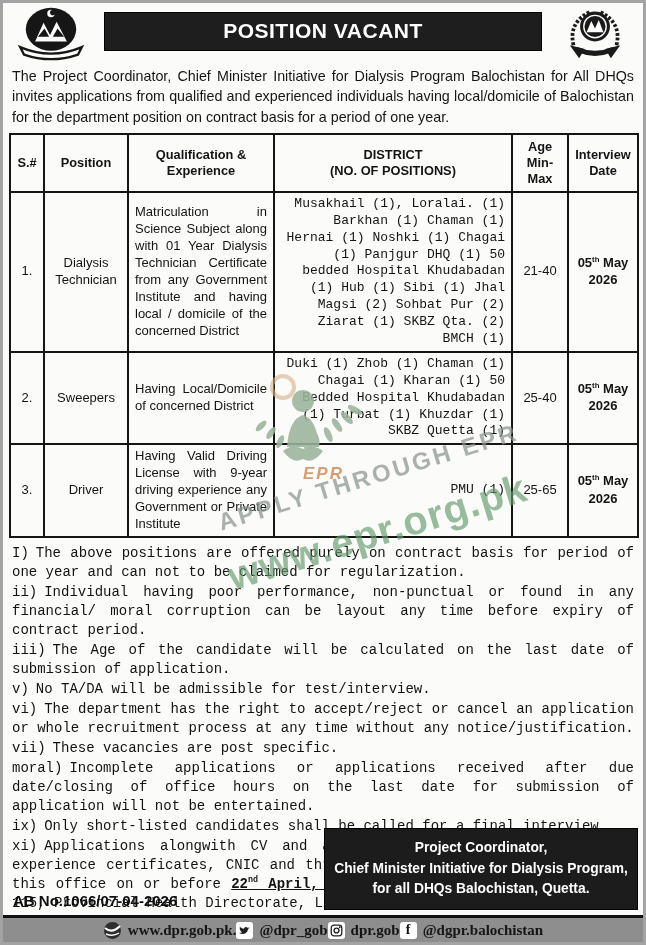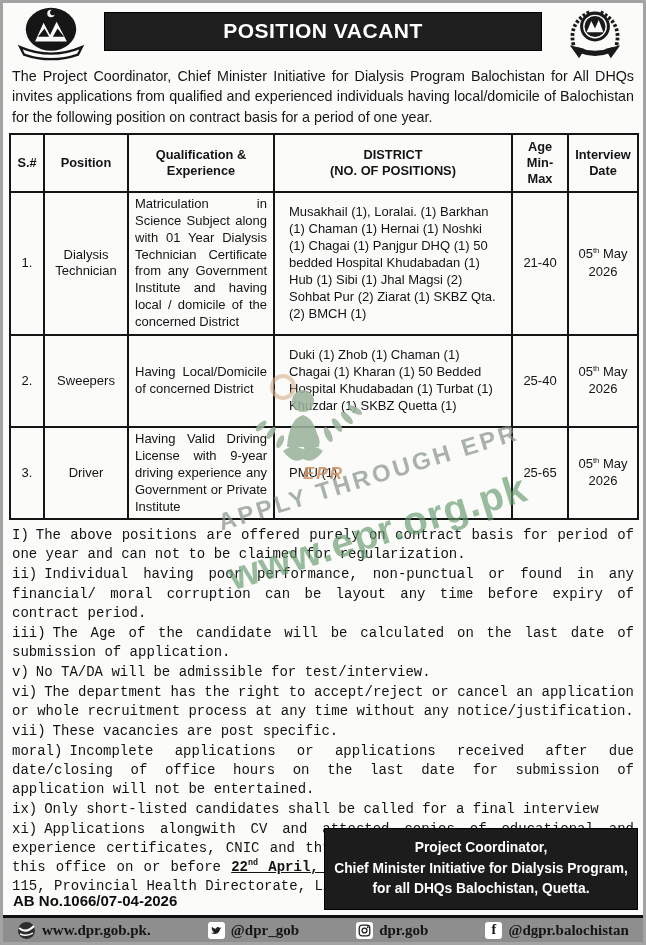--- a/index.html
+++ b/index.html
@@ -22,40 +22,40 @@
     padding:4px 9px 6px 9px; font-size:14.3px; line-height:1.42;
     text-align:justify; color:#161616;
   }
   
   table { border-collapse:collapse; margin:0 6px; width:628px; table-layout:fixed; }
   th, td { border:2px solid #151515; padding:2px 4px; vertical-align:middle; }
   th { font-size:12.8px; white-space:pre-line; text-align:center; line-height:1.25; padding:4px 2px; }
   td { font-size:13px; line-height:1.3; }
   td.c-sno, td.c-pos, td.c-age { text-align:center; }
   td.c-qual { text-align:justify; padding:3px 6px; }
-  td.c-dist { text-align:left; padding:3px 14px; }
-  td.c-date { text-align:center; font-weight:normal;margin-left:16px; }
+  td.c-dist { text-align:right; padding:3px 6px;font-family:Liberation Mono, monospace; }
+  td.c-date { text-align:center; font-weight:bold;margin-left:16px; }
   tr.r1 { height:132px; } tr.r2 { height:92px; } tr.r3 { height:84px; }
   sup { font-size:60%; vertical-align:super; }
   
   .conds { padding:6px 9px 0 9px; font-size:14px; line-height:1.36; text-align:justify; color:#131313;font-family:Liberation Mono, monospace; }
   .cond { margin:0 0 1px 0; }
   .cnum { padding-right:7px; }
   .due-date { font-weight:bold; text-decoration:underline; }
   
   .sig {
     position:absolute; right:5px; bottom:32px; width:314px; background:#1c1c1c;
     color:#fff; text-align:center; font-weight:bold; font-size:13.8px;
     line-height:1.5; padding:9px 6px; border:1px solid #000;
   }
   .ab-no { position:absolute; left:10px; bottom:33px; font-weight:bold; font-size:15px; color:#0e0e0e; }
   .footerbar {
     position:absolute; left:0; right:0; bottom:0; height:27px; background:#8e8e8e;
     border-top:3px solid #101010; display:flex; align-items:center;
-    justify-content:space-between; padding:0 14px;
+    justify-content:center; padding:0 14px;
     font-family:"Liberation Serif", serif; font-weight:bold; font-size:15px; color:#151515;
   }
   .fitem { display:flex; align-items:center; gap:6px; }
   .sq { width:17px; height:17px; background:#fff; border-radius:3px; display:flex; align-items:center; justify-content:center; }
   .fb-f { font-family:"Liberation Serif",serif; font-weight:bold; font-size:14px; color:#111; line-height:1; }
   
   .wm { position:absolute; left:10px; top:0; width:100%; height:100%; pointer-events:none; }
   .wm-logo { position:absolute; left:232px; top:370px; opacity:.88; }
   .wm-line1 {
     position:absolute; left:206px; top:506px; transform:rotate(-17deg); transform-origin:left center;
@@ -85,21 +85,21 @@
       <path d="M22,42 Q16,18 40,6" fill="none" stroke="#1a1a1a" stroke-width="4" stroke-dasharray="3,2"></path>
       <path d="M68,42 Q74,18 50,6" fill="none" stroke="#1a1a1a" stroke-width="4" stroke-dasharray="3,2"></path>
       <circle cx="45" cy="22" r="16" fill="#1a1a1a"></circle>
       <circle cx="45" cy="22" r="12" fill="none" stroke="#fbfbfa" stroke-width="1.5"></circle>
       <path d="M36,28 L41,16 L45,24 L49,15 L54,28 Z" fill="#fbfbfa"></path>
       <path d="M18,42 L34,46 L28,56 Z M72,42 L56,46 L62,56 Z" fill="#1a1a1a"></path>
       <path d="M26,44 Q45,52 64,44 L62,50 Q45,57 28,50 Z" fill="#1a1a1a"></path>
     </svg>
   </div>
 
-  <div class="intro">The Project Coordinator, Chief Minister Initiative for Dialysis Program Balochistan for All DHQs invites applications from qualified and experienced individuals having local/domicile of Balochistan for the following position on contract basis for a period of one year.</div>
+  <div class="intro">The Project Coordinator, Chief Minister Initiative for Dialysis Program Balochistan for All DHQs invites applications from qualified and experienced individuals having local/domicile of Balochistan for the department position on contract basis for a period of one year.</div>
 
   <table>
     <colgroup>
       <col style="width:34px">
         <col style="width:84px">
         <col style="width:146px">
       <col style="width:238px">
         <col style="width:56px">
         <col style="width:70px">
     </colgroup>

